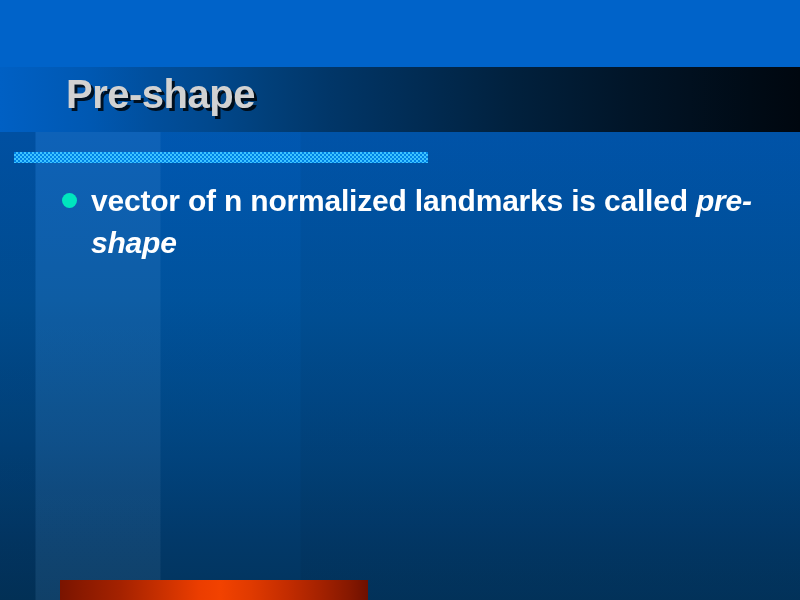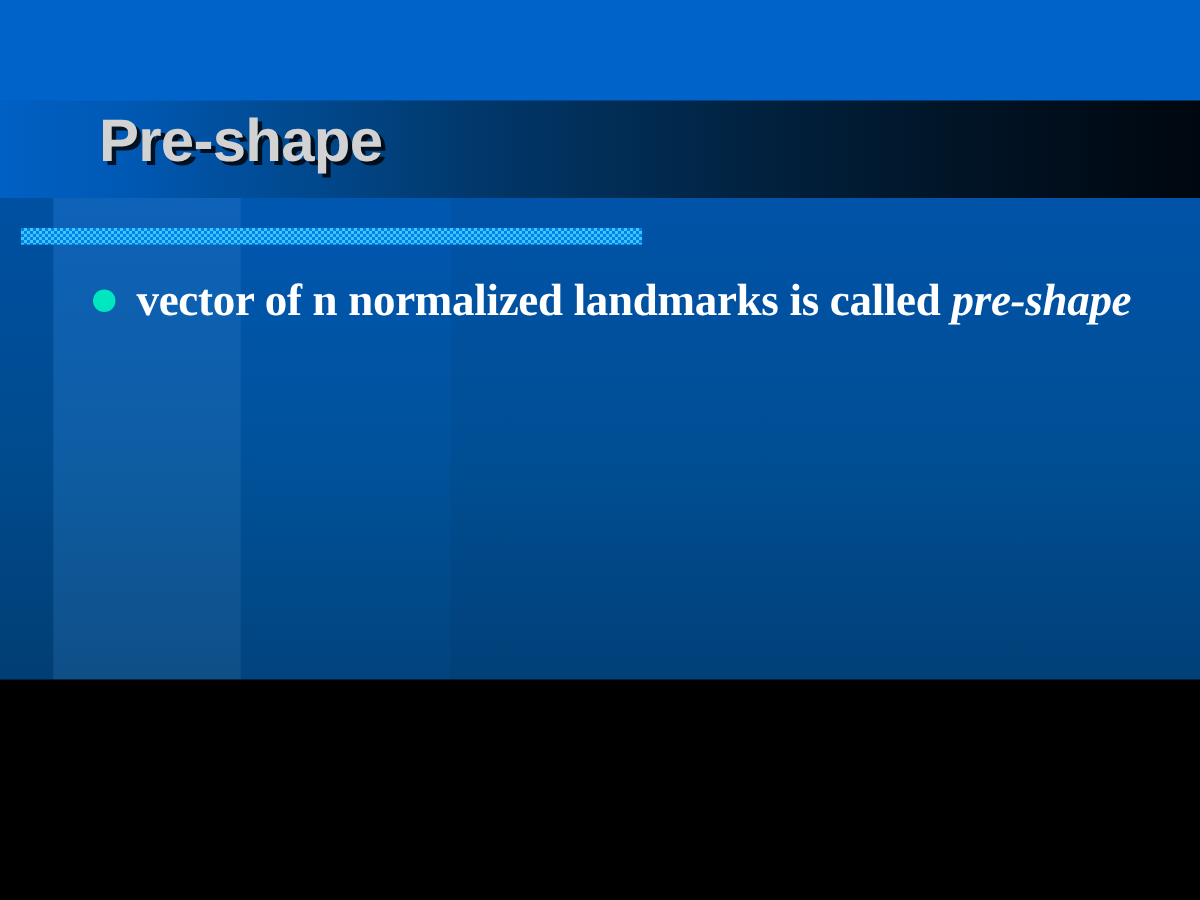--- a/index.html
+++ b/index.html
@@ -4,21 +4,21 @@
 <style>
   html, body {
     margin: 0;
     padding: 0;
     background: #000;
   }
 
   #slide {
     position: relative;
     width: 800px;
-    height: 453px;
+    height: 600px;
     overflow: hidden;
     font-family: "Liberation Sans", sans-serif;
     background: #005BBB;
   }
 
   
 
   .bg-base {
     position: absolute;
     left: 0; top: 0;
@@ -110,21 +110,20 @@
     background-position: 0 0, 2px 2px;
   }
 
   
 
   #body {
     position: absolute;
     left: 62px;
     top: 180px;
     width: 700px;
-    font-family: Liberation Serif, serif;
   }
 
   .bullet-row {
     display: flex;
     align-items: flex-start;
     margin-bottom: 12px;
   }
 
   .bullet-dot {
     flex: 0 0 auto;

